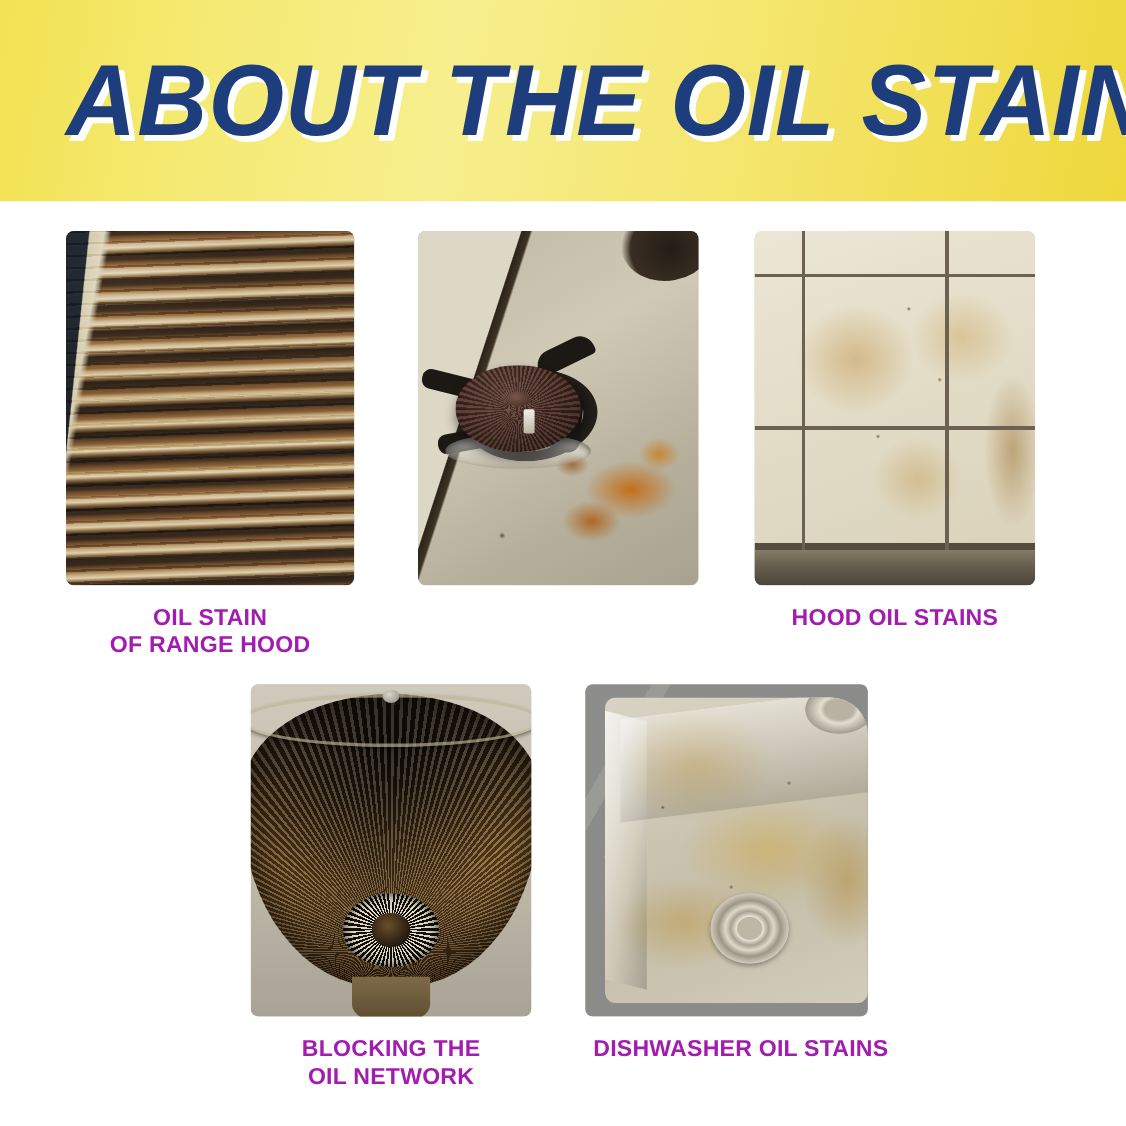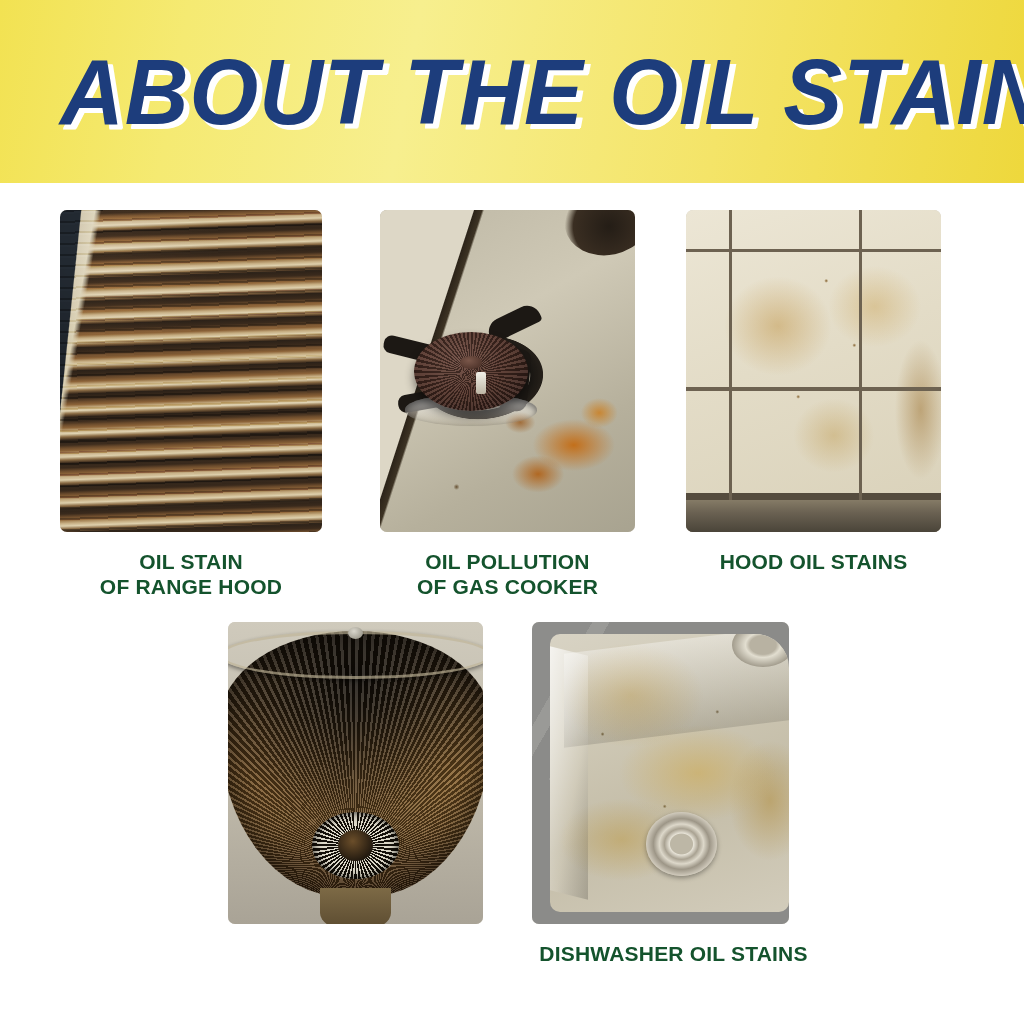--- a/index.html
+++ b/index.html
@@ -48,21 +48,21 @@
   .thumb {
     position:relative;
     border-radius:7px;
     overflow:hidden;
     background:#cfcabd;
     box-shadow:0 0 0 0 rgba(0,0,0,0);
   }
   .caption {
     margin-top:17px;
     text-align:center;
-    color:#14532d;
+    color:#a21caf;
     font-weight:700;
     font-size:21px;
     line-height:25px;
     letter-spacing:0.2px;
     white-space:pre-line;
   }
 
   
   .c1 { left:60px;  top:0; width:262px; }
   .c1 .thumb { width:262px; height:322px; }
@@ -335,22 +335,20 @@
             <div class="trivet-arm a3"></div>
             <div class="trivet-arm a4"></div>
             <div class="ring"></div>
             <div class="cap">
               <div class="cap-knob"></div>
             </div>
             <div class="pilot"></div>
           </div>
         </div>
       </div>
-      <div class="caption">OIL POLLUTION
-OF GAS COOKER</div>
     </div>
 
     <div class="card c3">
       <div class="thumb">
         <div class="ph-tiles">
           <div class="foot f1"></div>
           <div class="foot f2"></div>
         </div>
       </div>
       <div class="caption">HOOD OIL STAINS</div>
@@ -365,20 +363,22 @@
         <div class="ph-funnel">
           <div class="bowl"></div>
           <div class="rim"></div>
           <div class="screw"></div>
           <div class="stem"></div>
           <div class="drain">
             <div class="drain-core"></div>
           </div>
         </div>
       </div>
+      <div class="caption">BLOCKING THE
+OIL NETWORK</div>
     </div>
 
     <div class="card c5">
       <div class="thumb">
         <div class="ph-sink">
           <div class="basin">
             <div class="back-wall"></div>
             <div class="lip-left"></div>
             <div class="drain"></div>
             <div class="drain2"></div>

